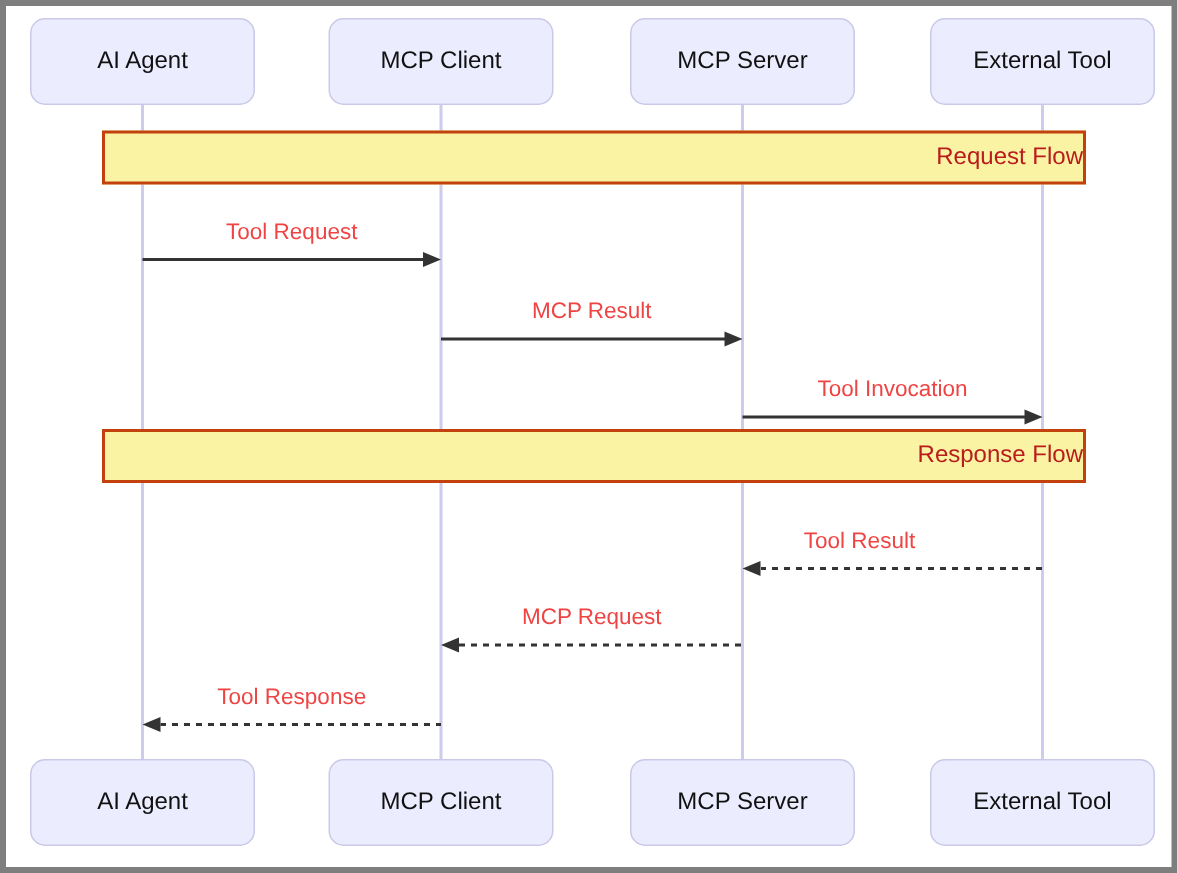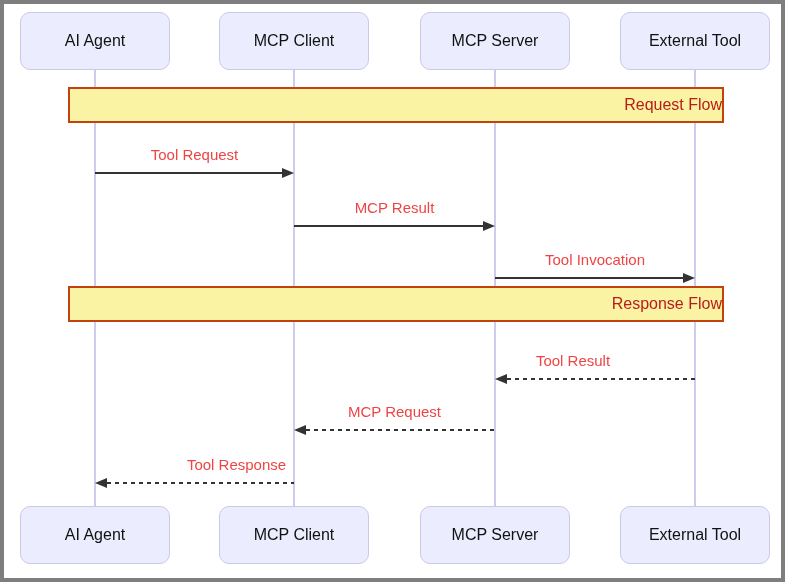--- a/index.html
+++ b/index.html
@@ -93,21 +93,21 @@
   <div class="head-right" style="left:679px;top:269px;"></div>
 
   <div class="msg-label" style="left:469px;width:200px;top:348px;">Tool Result</div>
   <div class="line-dotted" style="left:503px;width:188px;top:374px;"></div>
   <div class="head-left" style="left:491px;top:370px;"></div>
 
   <div class="msg-label" style="left:290px;width:201px;top:399px;">MCP Request</div>
   <div class="line-dotted" style="left:302px;width:189px;top:425px;"></div>
   <div class="head-left" style="left:290px;top:421px;"></div>
 
-  <div class="msg-label" style="left:91px;width:199px;top:452px;padding-left:42px;">Tool Response</div>
+  <div class="msg-label" style="left:91px;width:199px;top:452px;">Tool Response</div>
   <div class="line-dotted" style="left:103px;width:187px;top:478px;"></div>
   <div class="head-left" style="left:91px;top:474px;"></div>
 
   <div class="actor-box" style="left:16px;top:8px;">
       <span>AI Agent</span>
     </div>
   <div class="actor-box" style="left:215px;top:8px;">
       <span>MCP Client</span>
     </div>
   <div class="actor-box" style="left:416px;top:8px;">

